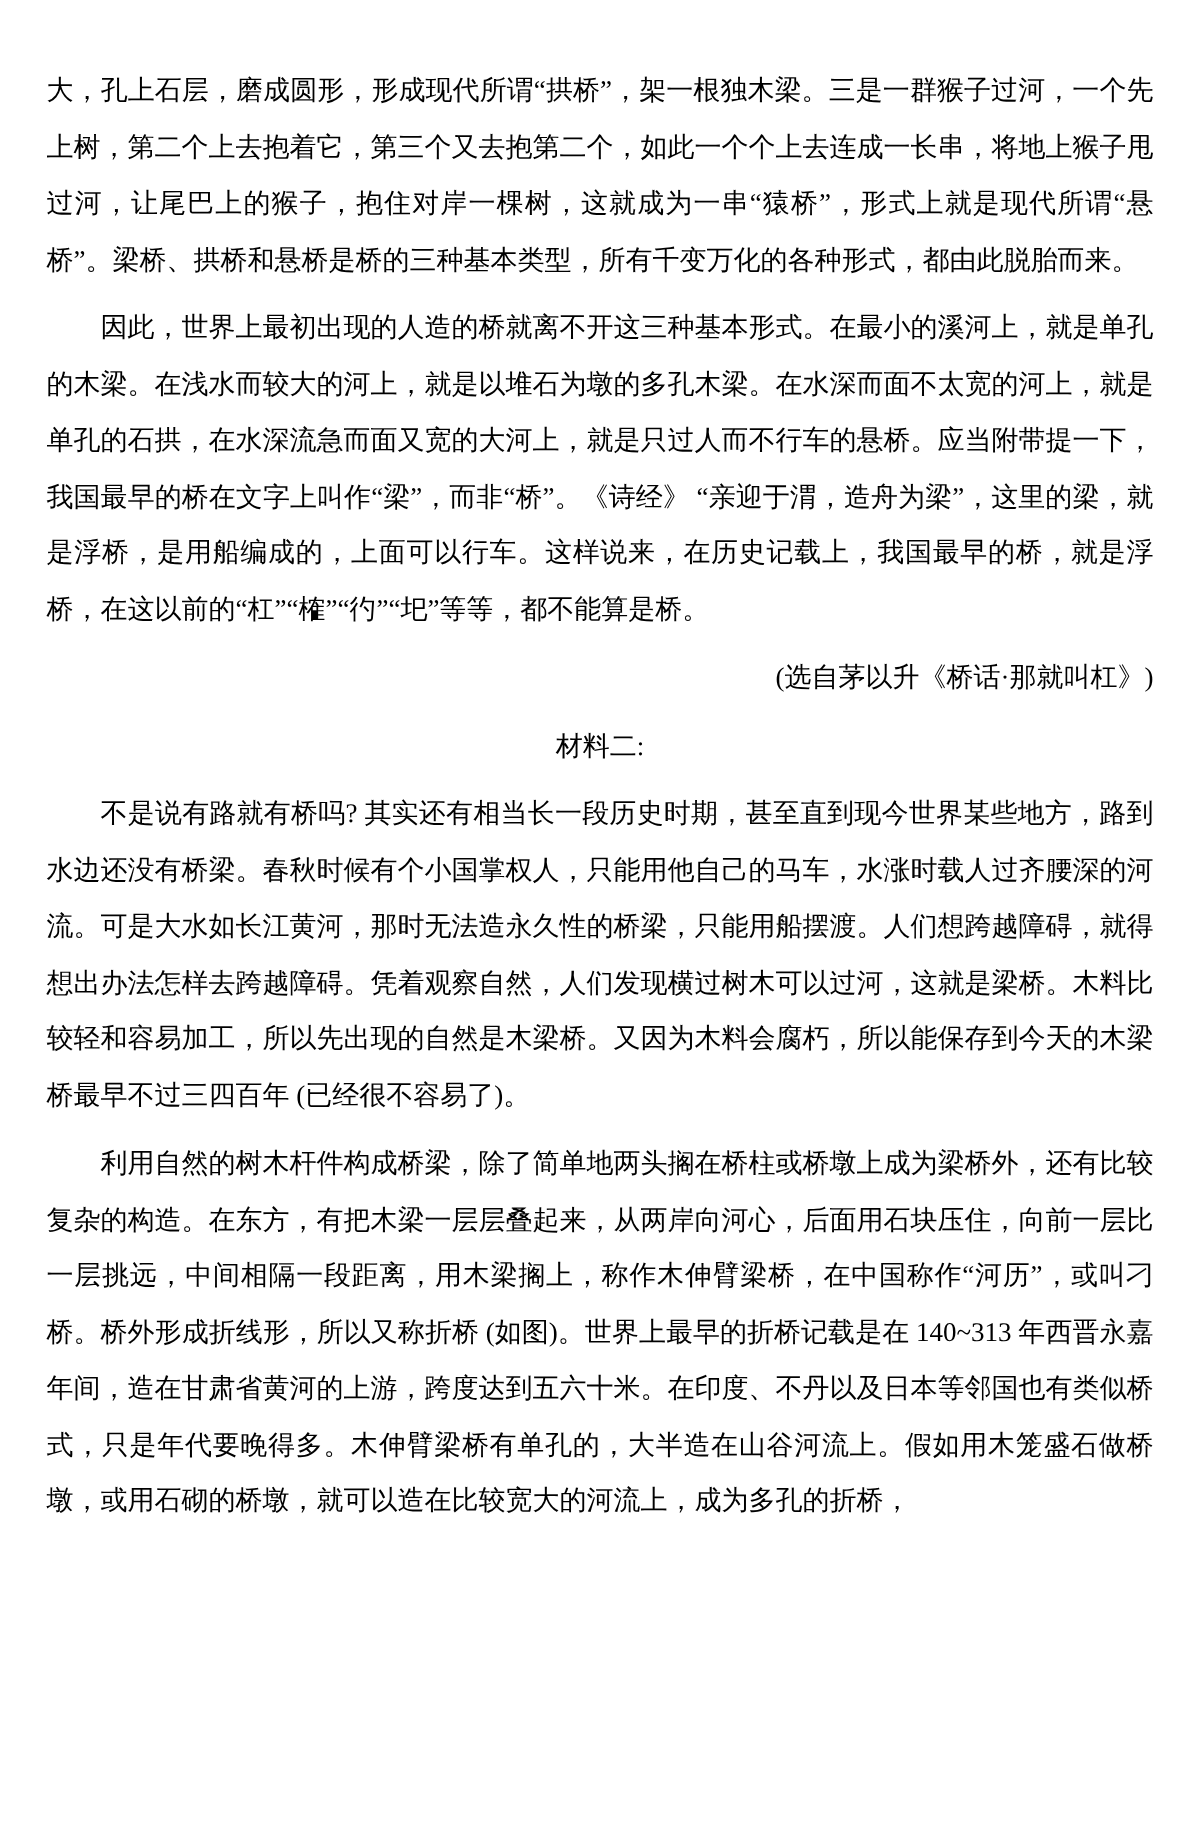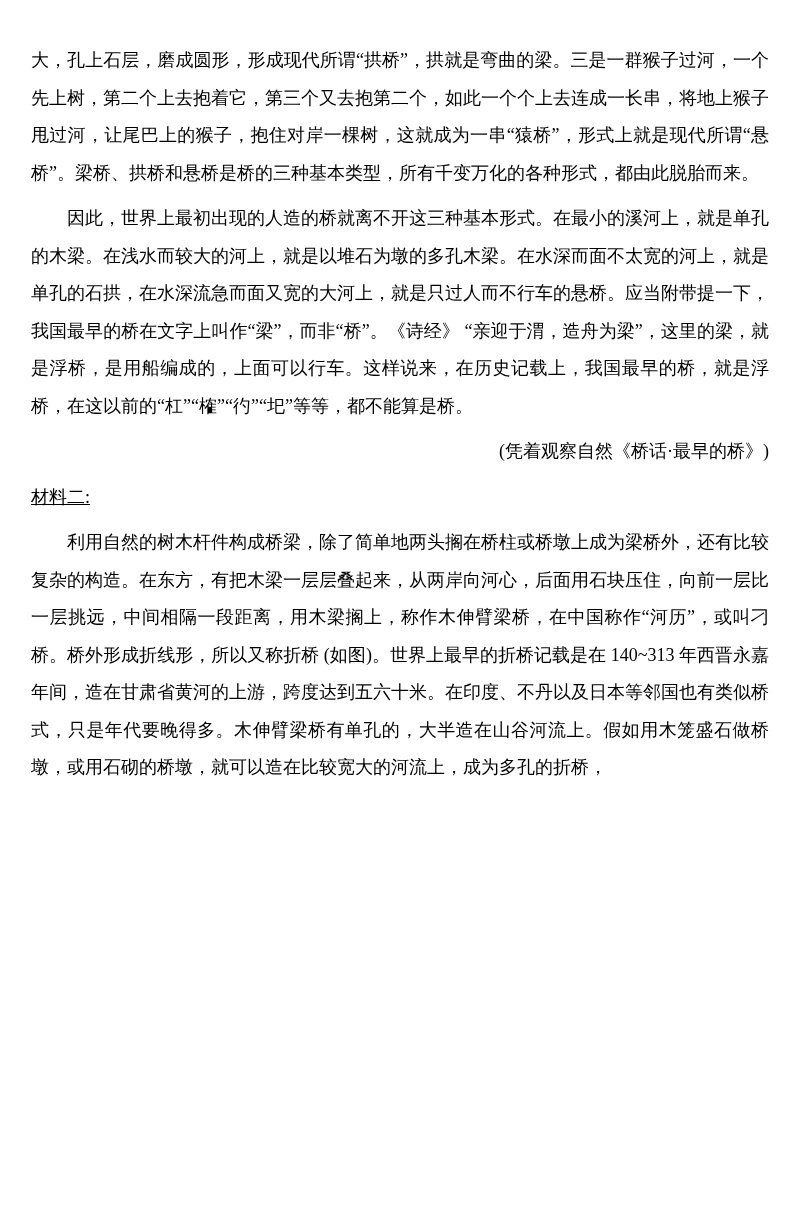--- a/index.html
+++ b/index.html
@@ -29,33 +29,33 @@
     margin-top: 8px;
   }
   .para.indent {
     text-indent: 2em;
   }
   .para.attribution {
     text-align: right;
     text-indent: 0;
   }
   .para.section-label {
-    text-align: left;
+    text-align: center;
     text-indent: 0;
-    text-decoration: underline;
   }
 </style>
 </head>
 <body>
 
 <div class="doc-page">
-  <p class="para">大，孔上石层，磨成圆形，形成现代所谓“拱桥”，拱就是弯曲的梁。三是一群猴子过河，一个先上树，第二个上去抱着它，第三个又去抱第二个，如此一个个上去连成一长串，将地上猴子甩过河，让尾巴上的猴子，抱住对岸一棵树，这就成为一串“猿桥”，形式上就是现代所谓“悬桥”。梁桥、拱桥和悬桥是桥的三种基本类型，所有千变万化的各种形式，都由此脱胎而来。</p>
+  <p class="para">大，孔上石层，磨成圆形，形成现代所谓“拱桥”，架一根独木梁。三是一群猴子过河，一个先上树，第二个上去抱着它，第三个又去抱第二个，如此一个个上去连成一长串，将地上猴子甩过河，让尾巴上的猴子，抱住对岸一棵树，这就成为一串“猿桥”，形式上就是现代所谓“悬桥”。梁桥、拱桥和悬桥是桥的三种基本类型，所有千变万化的各种形式，都由此脱胎而来。</p>
 
   <p class="para indent">因此，世界上最初出现的人造的桥就离不开这三种基本形式。在最小的溪河上，就是单孔的木梁。在浅水而较大的河上，就是以堆石为墩的多孔木梁。在水深而面不太宽的河上，就是单孔的石拱，在水深流急而面又宽的大河上，就是只过人而不行车的悬桥。应当附带提一下，我国最早的桥在文字上叫作“梁”，而非“桥”。《诗经》 “亲迎于渭，造舟为梁”，这里的梁，就是浮桥，是用船编成的，上面可以行车。这样说来，在历史记载上，我国最早的桥，就是浮桥，在这以前的“杠”“榷”“彴”“圯”等等，都不能算是桥。</p>
 
-  <p class="para attribution">(凭着观察自然《桥话·最早的桥》)</p>
+  <p class="para attribution">(选自茅以升《桥话·那就叫杠》)</p>
 
   <p class="para section-label">材料二:</p>
 
 
+  <p class="para indent">不是说有路就有桥吗? 其实还有相当长一段历史时期，甚至直到现今世界某些地方，路到水边还没有桥梁。春秋时候有个小国掌权人，只能用他自己的马车，水涨时载人过齐腰深的河流。可是大水如长江黄河，那时无法造永久性的桥梁，只能用船摆渡。人们想跨越障碍，就得想出办法怎样去跨越障碍。凭着观察自然，人们发现横过树木可以过河，这就是梁桥。木料比较轻和容易加工，所以先出现的自然是木梁桥。又因为木料会腐朽，所以能保存到今天的木梁桥最早不过三四百年 (已经很不容易了)。</p>
 
   <p class="para indent">利用自然的树木杆件构成桥梁，除了简单地两头搁在桥柱或桥墩上成为梁桥外，还有比较复杂的构造。在东方，有把木梁一层层叠起来，从两岸向河心，后面用石块压住，向前一层比一层挑远，中间相隔一段距离，用木梁搁上，称作木伸臂梁桥，在中国称作“河历”，或叫刁桥。桥外形成折线形，所以又称折桥 (如图)。世界上最早的折桥记载是在 140~313 年西晋永嘉年间，造在甘肃省黄河的上游，跨度达到五六十米。在印度、不丹以及日本等邻国也有类似桥式，只是年代要晚得多。木伸臂梁桥有单孔的，大半造在山谷河流上。假如用木笼盛石做桥墩，或用石砌的桥墩，就可以造在比较宽大的河流上，成为多孔的折桥，</p>
 </div>
 
 </body></html>

